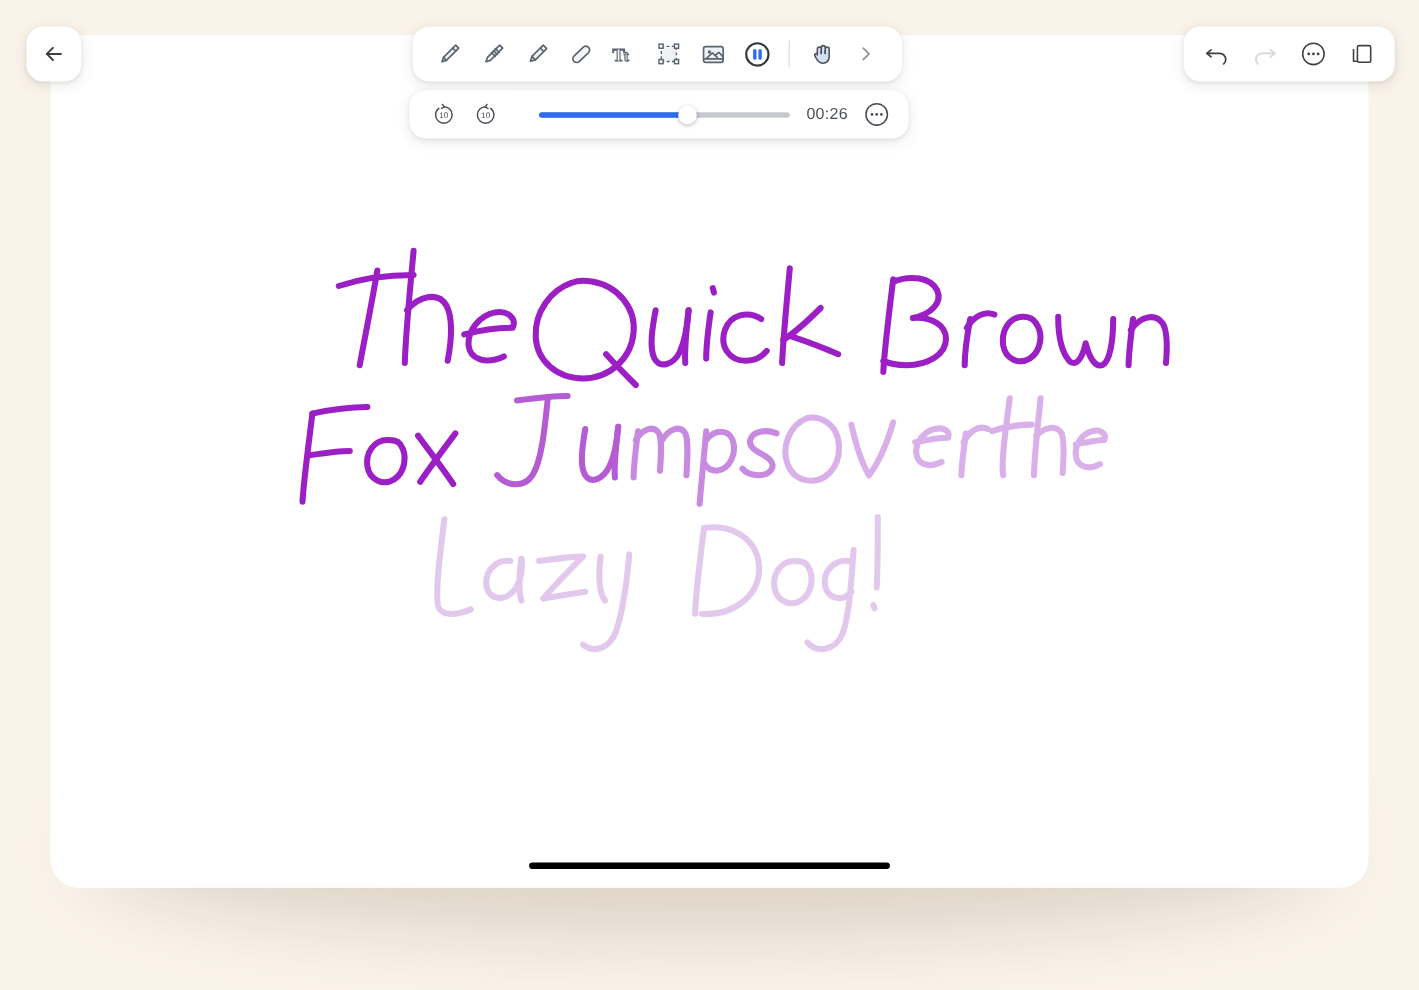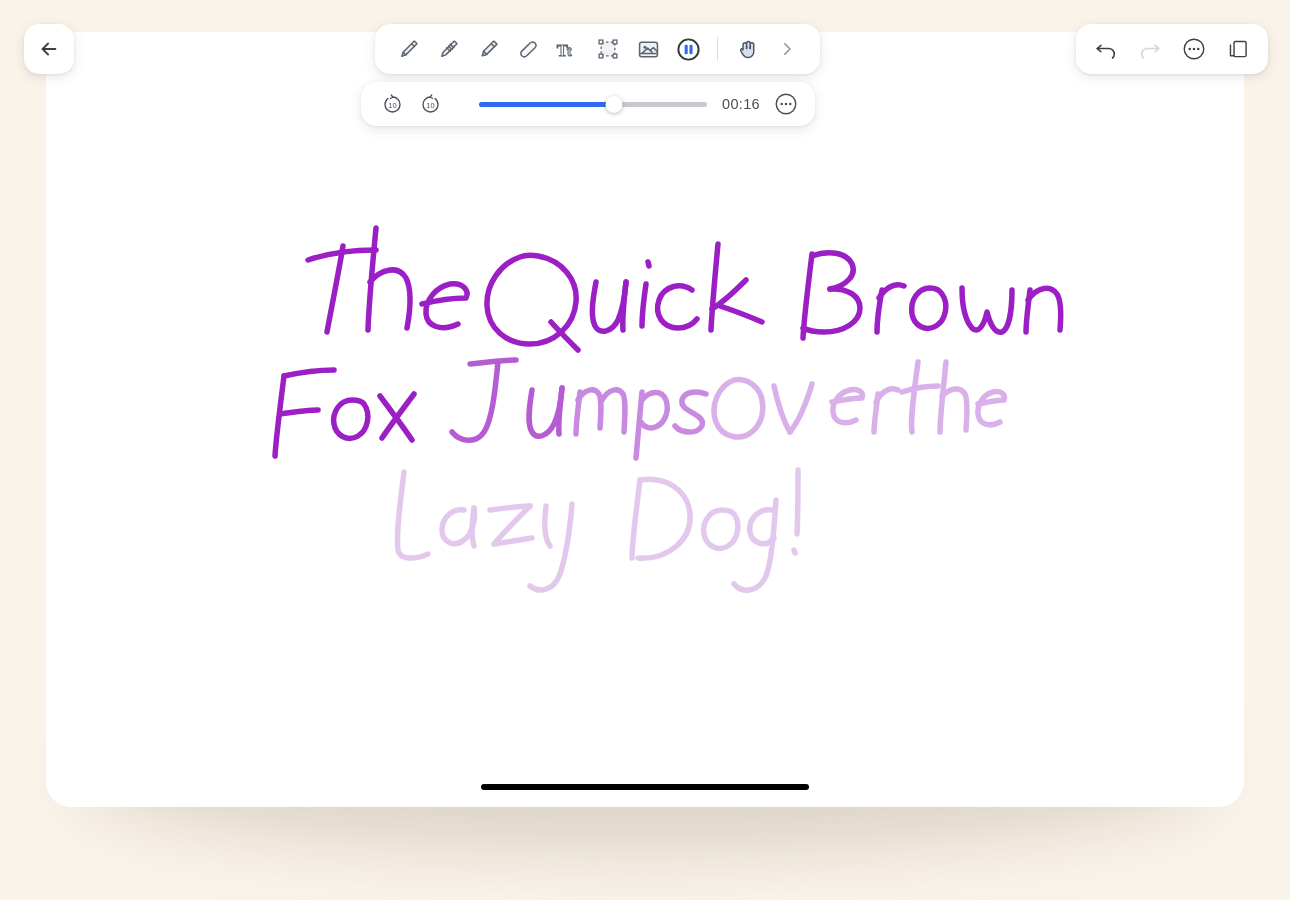--- a/index.html
+++ b/index.html
@@ -113,21 +113,21 @@
 
   .tool-divider {
     width: 1px;
     height: 24px;
     background: #d8dce3;
     margin: 0 8px;
   }
 
   
   #playback-bar {
-    left: 361px;
+    left: 372px;
     top: 82px;
     height: 44px;
     padding: 0 12px;
     gap: 0;
   }
 
   .skip-btn {
     width: 38px;
     height: 38px;
     display: flex;
@@ -458,21 +458,21 @@
       <text x="13" y="16.6" text-anchor="middle" font-family="'Liberation Sans', sans-serif" font-size="8.4" fill="#4a4f57" stroke="none">10</text>
     </svg>
   </div>
 
   <div id="progress-slider">
     <div id="slider-track" style="background: rgb(198, 201, 206);"></div>
     <div id="slider-fill" style="width: 59%; background: rgb(47, 107, 240);"></div>
     <div id="slider-handle" style="left: 59%;"></div>
   </div>
 
-  <div id="time-display">00:16</div>
+  <div id="time-display">00:26</div>
 
   <div class="round-more">
     <svg width="26" height="26" viewBox="0 0 28 28" fill="none">
       <circle cx="14" cy="14" r="10.5" stroke="#4a4f57" stroke-width="1.5"></circle>
       <circle cx="9.4" cy="14" r="1.35" fill="#4a4f57"></circle>
       <circle cx="14" cy="14" r="1.35" fill="#4a4f57"></circle>
       <circle cx="18.6" cy="14" r="1.35" fill="#4a4f57"></circle>
     </svg>
   </div>
 

